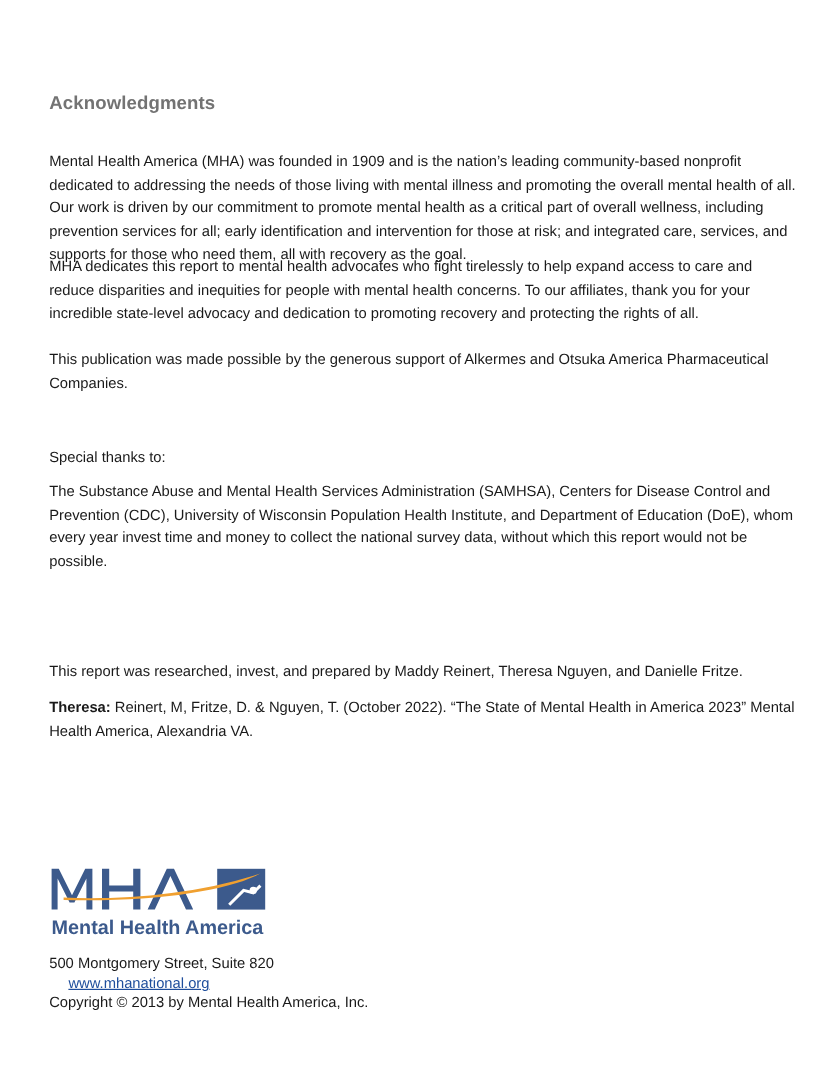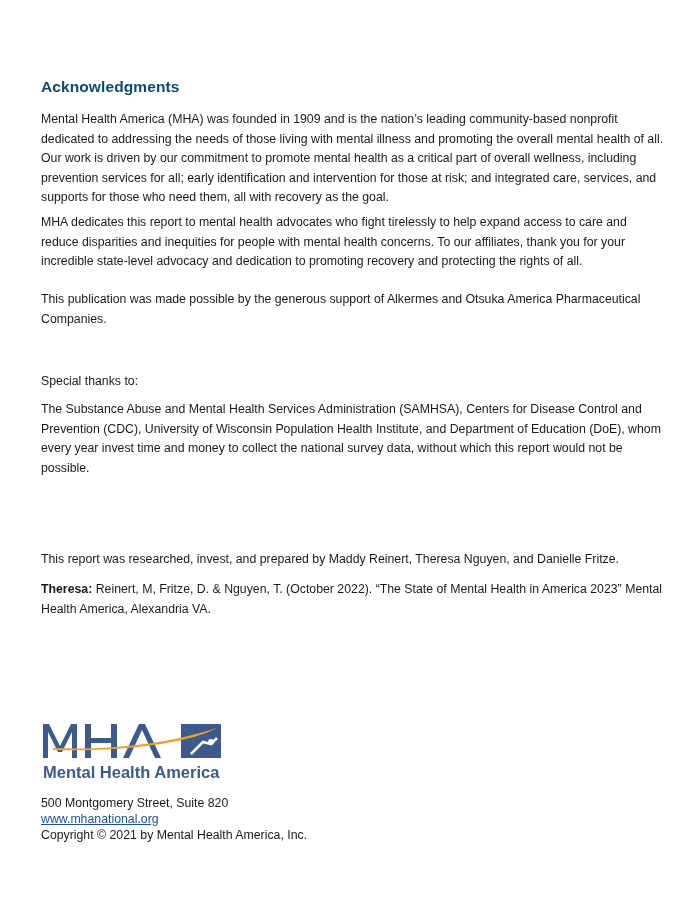--- a/index.html
+++ b/index.html
@@ -1,32 +1,32 @@
 <!DOCTYPE html>
 <html><head>
 <meta charset="utf-8">
 <style>
   html, body { margin: 0; padding: 0; background: #ffffff; }
   body { width: 700px; height: 906px; position: relative; overflow: hidden;
          font-family: "Liberation Sans", "DejaVu Sans", sans-serif; color: #1a1a1a; }
   .page { position: absolute; left: 41px; top: 0; width: 620px; }
   h1 { position: absolute; top: 78px; left: 0; margin: 0; font-size: 15.5px; font-weight: bold;
-       color: #0c4a6e; letter-spacing: 0.1px; }
+       color: #737373; letter-spacing: 0.1px; }
   p { margin: 0; font-size: 12.3px; line-height: 19.5px; position: absolute; left: 0; width: 625px; }
-  .p1 { top: 110px; }
+  .p1 { top: 125px; }
   .p2 { top: 213px; }
   .p3 { top: 290px; }
   .p4 { top: 372px; }
   .p5 { top: 400px; }
   .p6 { top: 550px; }
   .p7 { top: 580px; }
   .bold { font-weight: bold; }
   .logo { position: absolute; left: 0; top: 720px; width: 190px; height: 62px; font-weight: bold; }
   .address { position: absolute; left: 0; top: 795px; font-size: 12.3px; line-height: 16px; }
-  .address a { color: #1f4e9c; text-decoration: underline; }
+  .address a { color: #1f4e9c; text-decoration: underline; margin-left: 16px; }
 </style>
 </head>
 <body>
 
 <div class="page">
   <h1>Acknowledgments</h1>
   <p class="p1">Mental Health America (MHA) was founded in 1909 and is the nation’s leading community-based nonprofit dedicated to addressing the needs of those living with mental illness and promoting the overall mental health of all. Our work is driven by our commitment to promote mental health as a critical part of overall wellness, including prevention services for all; early identification and intervention for those at risk; and integrated care, services, and supports for those who need them, all with recovery as the goal.</p>
   <p class="p2">MHA dedicates this report to mental health advocates who fight tirelessly to help expand access to care and reduce disparities and inequities for people with mental health concerns. To our affiliates, thank you for your incredible state-level advocacy and dedication to promoting recovery and protecting the rights of all.</p>
   <p class="p3">This publication was made possible by the generous support of Alkermes and Otsuka America Pharmaceutical Companies.</p>
   <p class="p4">Special thanks to:</p>
@@ -48,15 +48,15 @@
       <circle cx="170" cy="22" r="3" fill="#ffffff"></circle>
 
       <path d="M12 28 C60 30 120 26 176 8 C150 22 90 32 12 30 Z" fill="#f0a030"></path>
       <text x="2" y="58" font-family="Liberation Sans, sans-serif" font-size="16.5" fill="#3c5a8c">Mental Health America</text>
     </svg>
   </div>
 
   <div class="address">
     <div>500 Montgomery Street, Suite 820</div>
     <div><a>www.mhanational.org</a></div>
-    <div>Copyright © 2021 by Mental Health America, Inc.</div>
+    <div>Copyright © 2013 by Mental Health America, Inc.</div>
   </div>
 </div>
 
 </body></html>

